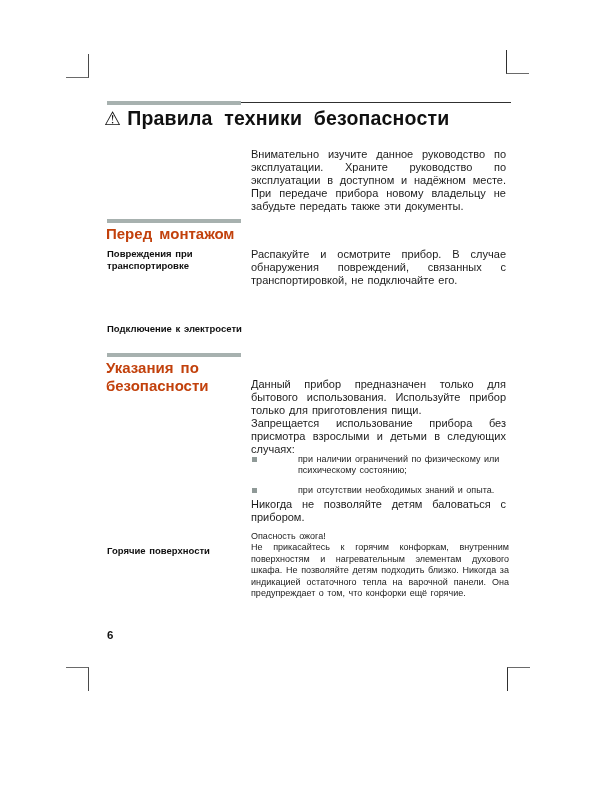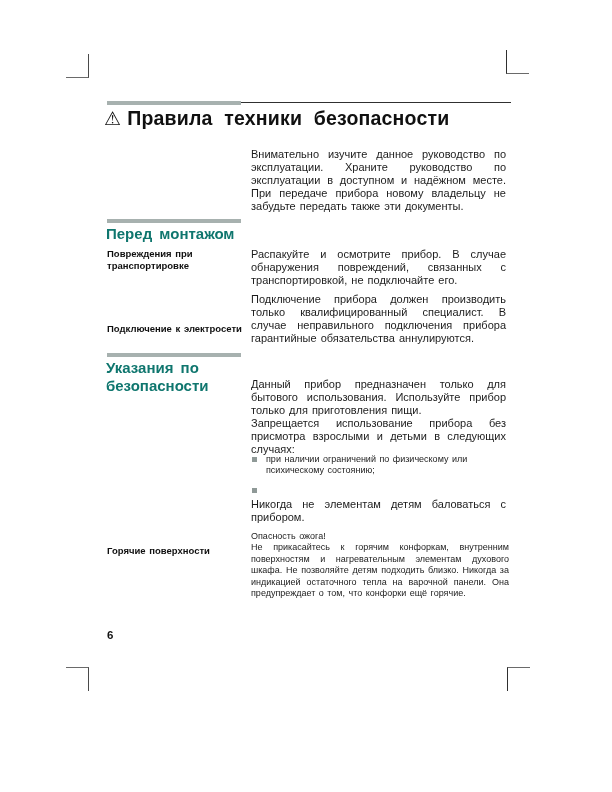--- a/index.html
+++ b/index.html
@@ -39,32 +39,32 @@
   .body-text {
     position: absolute;
     font-size: 11px; line-height: 13px;
     text-align: justify; word-spacing: 1px;
     color: #1c1c1c;
   }
   .col-right { left: 251px; width: 255px; }
 
   .sec-heading {
     position: absolute; left: 106px;
-    font-size: 15px; font-weight: bold; color: #0f766e;
+    font-size: 15px; font-weight: bold; color: #c2410c;
     word-spacing: 3px; line-height: 17.5px;
   }
   .row-label {
     position: absolute; left: 107px; width: 138px;
     font-size: 9.5px; font-weight: bold; line-height: 11.5px;
     word-spacing: 1px; color: #101010;
   }
 
   
   .bullet-list { position: absolute; left: 251px; top: 454px; width: 255px; }
-  .bullet-item { display: flex; margin-bottom: 8px; }
+  .bullet-item { display: flex; margin-bottom: 8px; gap: 32px; }
   .bullet-sq {
     flex: 0 0 auto; width: 5px; height: 5px; margin: 3px 9px 0 1px;
     background: #8f9997;
   }
   .bullet-item .bt {
     font-size: 9px; line-height: 11.4px; text-align: left; word-spacing: 1px;
   }
 
   .danger-block { position: absolute; left: 251px; top: 531px; width: 258px; }
   .danger-block div { font-size: 9px; line-height: 11.4px; text-align: justify; word-spacing: 1px; }
@@ -93,39 +93,39 @@
 
   <div class="body-text col-right" style="top:148px;">Внимательно изучите данное руководство по эксплуатации. Храните руководство по эксплуатации в доступном и надёжном месте. При передаче прибора новому владельцу не забудьте передать также эти документы.</div>
 
   <div class="grey-bar sec1-bar"></div>
   <div class="sec-heading" style="top:225px;">Перед монтажом</div>
 
   <div class="row-label" style="top:248px;">Повреждения при транспортировке</div>
   <div class="body-text col-right" style="top:248px;">Распакуйте и осмотрите прибор. В случае обнаружения повреждений, связанных с транспортировкой, не подключайте его.</div>
 
   <div class="row-label" style="top:293px;margin-top:30px;">Подключение к электросети</div>
-  <div class="body-text col-right" style="top:293px;">Подключение прибора должен производить только квалифицированный специалист. В случае неправильного подключения прибора гарантийные обязательства аннулируются.</div>
 
   <div class="grey-bar sec2-bar"></div>
   <div class="sec-heading" style="top:359px; width:125px;">Указания по безопасности</div>
 
   <div class="body-text col-right" style="top:378px;">Данный прибор предназначен только для бытового использования. Используйте прибор только для приготовления пищи.</div>
   <div class="body-text col-right" style="top:417px;">Запрещается использование прибора без присмотра взрослыми и детьми в следующих случаях:</div>
 
   <div class="bullet-list">
     <div class="bullet-item">
       <span class="bullet-sq"></span>
       <span class="bt">при наличии ограничений по физическому или психическому состоянию;</span>
     </div>
     <div class="bullet-item">
       <span class="bullet-sq"></span>
+      <span class="bt">при отсутствии необходимых знаний и опыта.</span>
     </div>
   </div>
 
-  <div class="body-text col-right" style="top:498px;">Никогда не элементам детям баловаться с прибором.</div>
+  <div class="body-text col-right" style="top:498px;">Никогда не позволяйте детям баловаться с прибором.</div>
 
   <div class="row-label" style="top:545px;">Горячие поверхности</div>
   <div class="danger-block">
     <div>Опасность ожога!</div>
     <div>Не прикасайтесь к горячим конфоркам, внутренним поверхностям и нагревательным элементам духового шкафа. Не позволяйте детям подходить близко. Никогда за индикацией остаточного тепла на варочной панели. Она предупреждает о том, что конфорки ещё горячие.</div>
   </div>
 
   <div class="page-number">6</div>
 
 </div>

